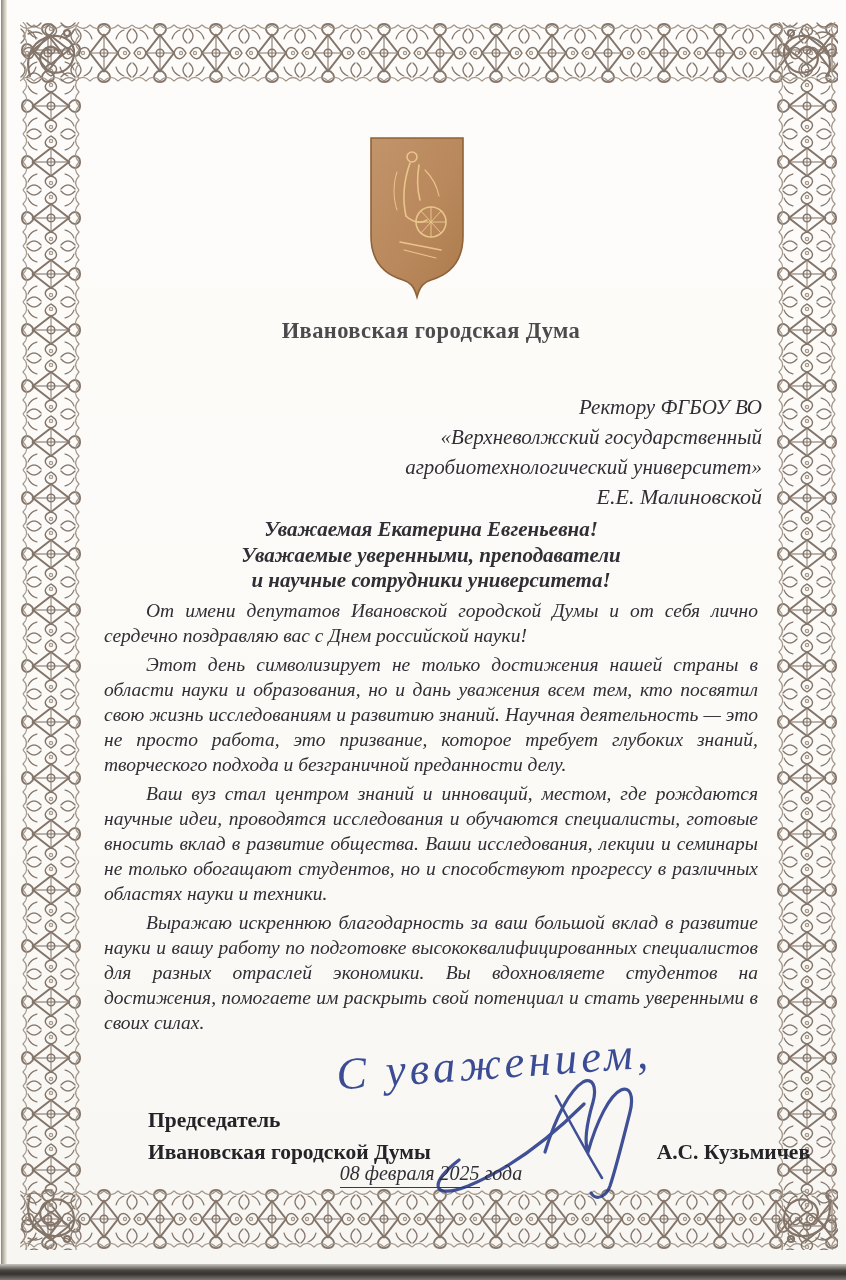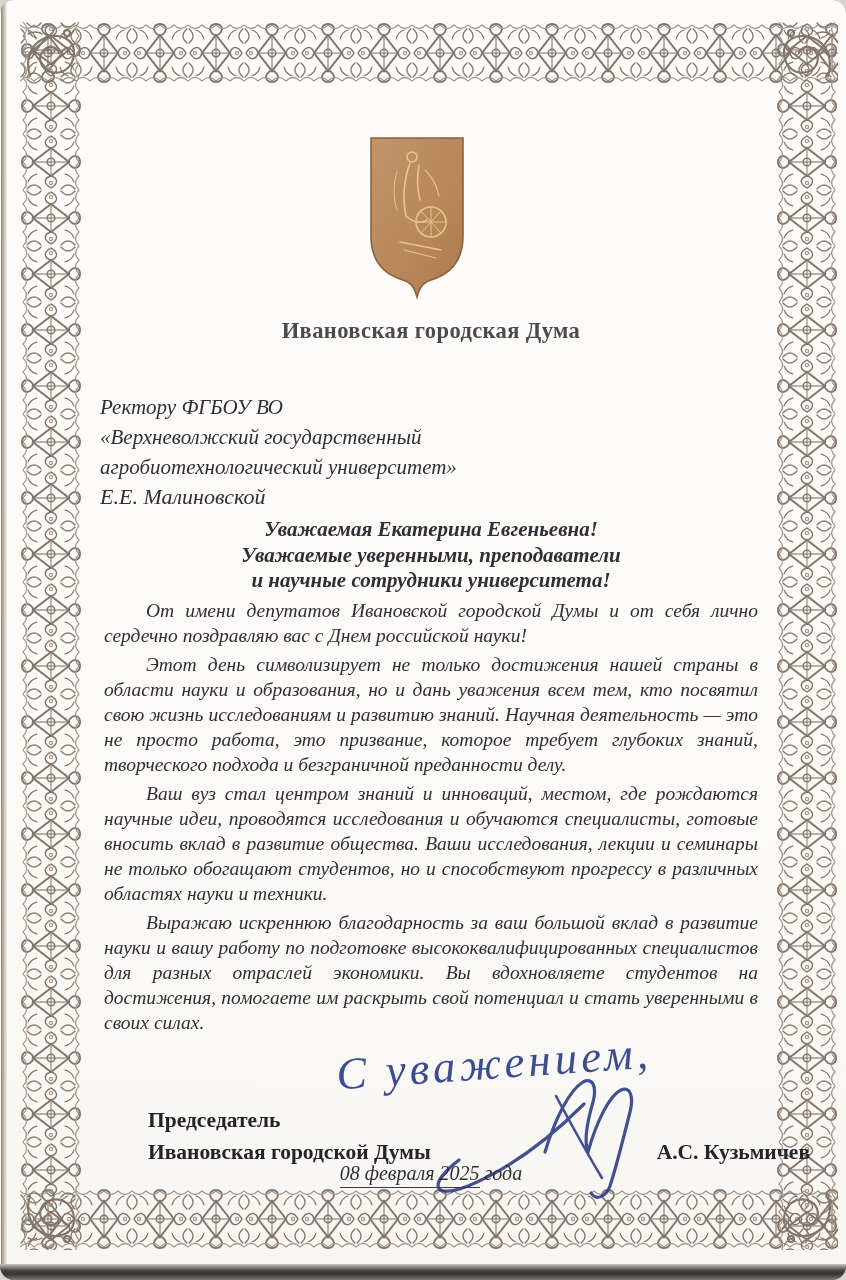--- a/index.html
+++ b/index.html
@@ -1,29 +1,29 @@
 <!DOCTYPE html>
 <html lang="ru"><head>
 <meta charset="utf-8">
 <style>
   html,body{margin:0;padding:0;background:#d8d5d1;}
   .photo{position:relative;width:846px;height:1280px;overflow:hidden;
-         font-family:"Liberation Serif","DejaVu Serif",serif;background:#8a8683;border-radius:14px;}
+         font-family:"Liberation Serif","DejaVu Serif",serif;background:#8a8683;}
   .paper{position:absolute;left:0;top:0;width:846px;height:1266px;
          background:linear-gradient(180deg,#fdfcfa 0%,#fbfaf7 60%,#f8f6f2 100%);}
   .paper-left-edge{position:absolute;left:1px;top:0;width:6px;height:1266px;
          background:linear-gradient(90deg,#8f877b,#cfc8bd 60%,#f2efe9);}
   .photo-bottom-edge{position:absolute;left:0;bottom:0;width:846px;height:16px;
          background:linear-gradient(180deg,#c9c5c0 0%,#4a4540 40%,#35322f 62%,#7c7874 100%);}
   .frame{position:absolute;left:0;top:0;}
   .content{position:absolute;left:100px;top:84px;width:662px;color:#2f2f35;}
   .crest{display:block;margin:52px auto 0 auto;transform:translateX(-14px);}
   .org{margin-top:16px;text-align:center;font-size:22.5px;line-height:30px;
        font-weight:700;color:#4b4b4d;letter-spacing:.4px;}
-  .recipient{margin-top:46px;text-align:left;font-style:italic;font-size:21px;line-height:30px;}
+  .recipient{margin-top:46px;text-align:right;font-style:italic;font-size:21px;line-height:30px;}
   .recipient .bold{font-weight:400;font-size:22px;}
   .salutation{margin-top:5px;text-align:center;font-style:italic;font-weight:700;
        font-size:21px;line-height:25.5px;}
   .bodytext{margin-top:3px;}
   .bodytext p{margin:4px;font-style:italic;font-size:19.5px;line-height:25px;
        text-align:justify;text-indent:42px;}
   .handwritten{position:absolute;left:336px;top:1036px;width:360px;
        font-style:italic;font-size:45px;letter-spacing:4px;color:#2c3e8c;
        transform:rotate(-4deg);opacity:.92;pointer-events:none;}
   .sig-svg{position:absolute;left:0;top:0;pointer-events:none;}

